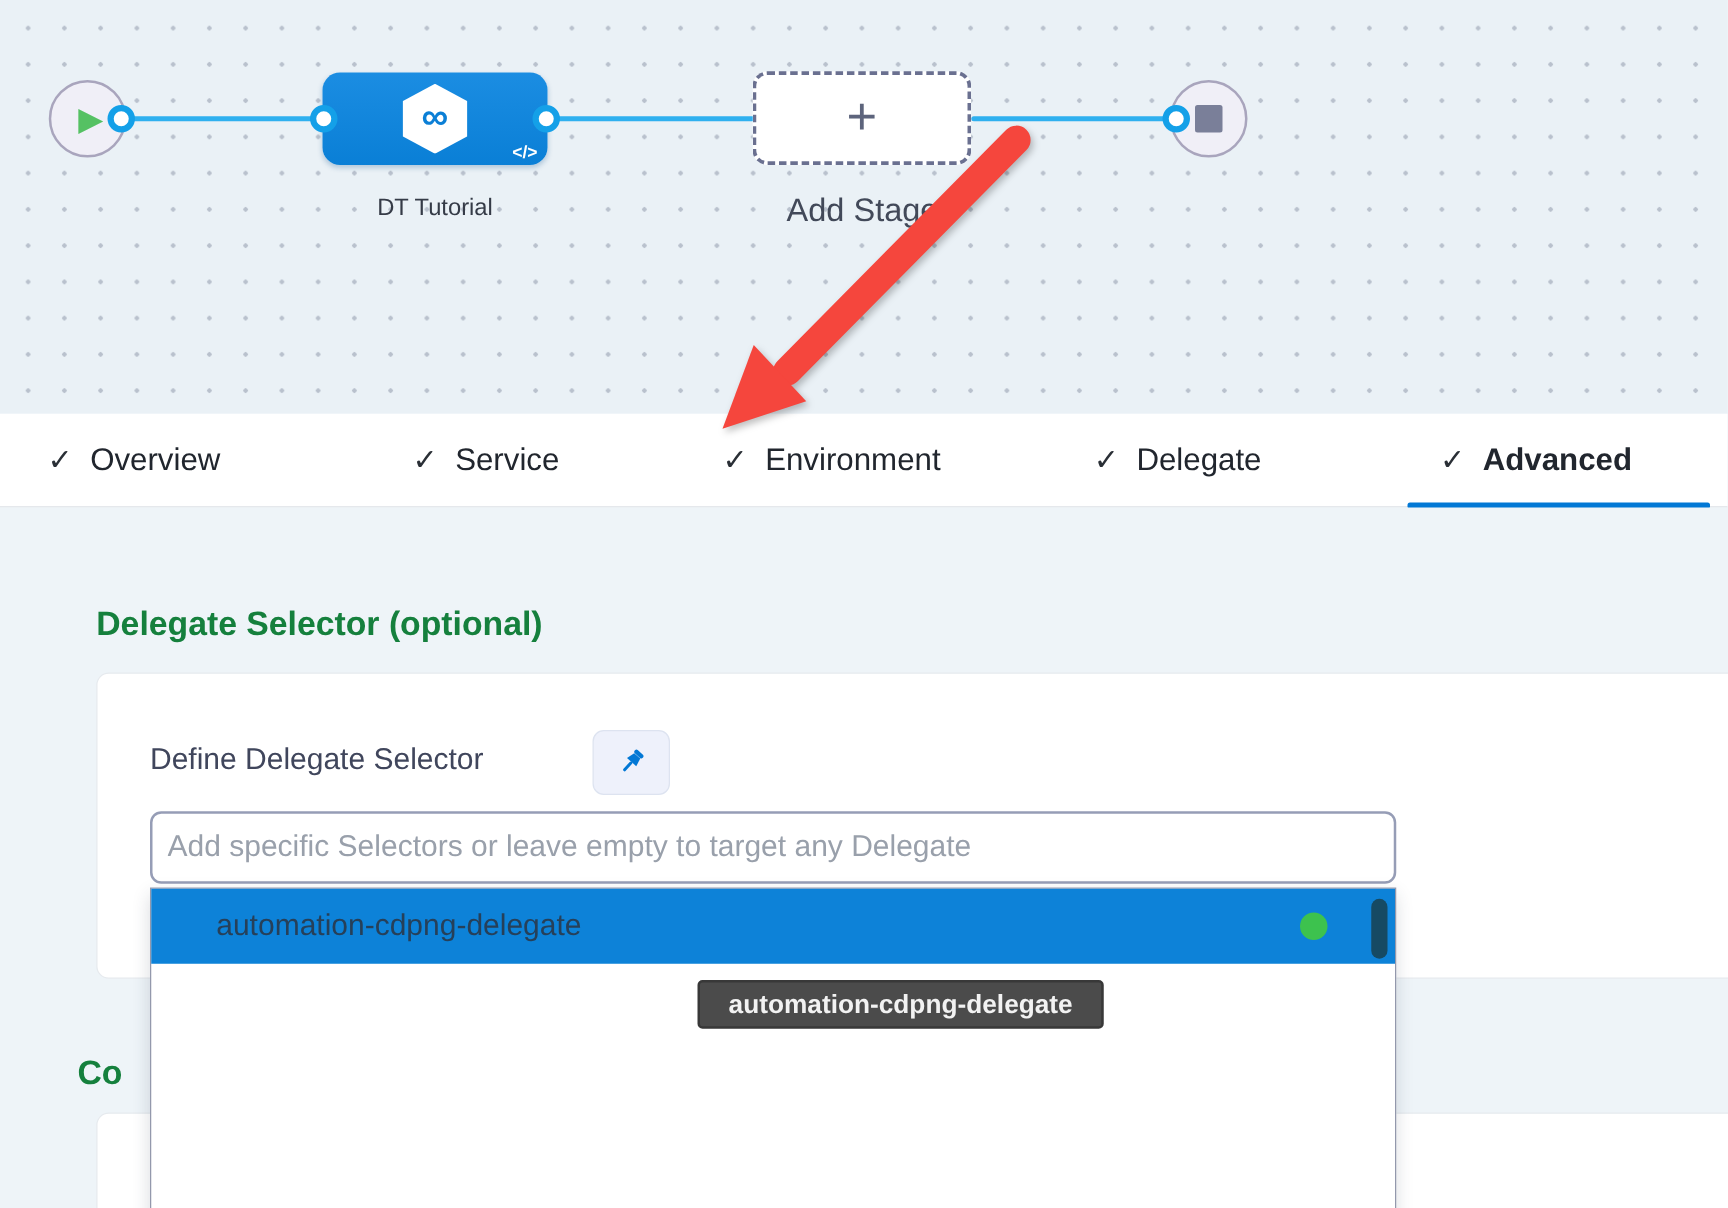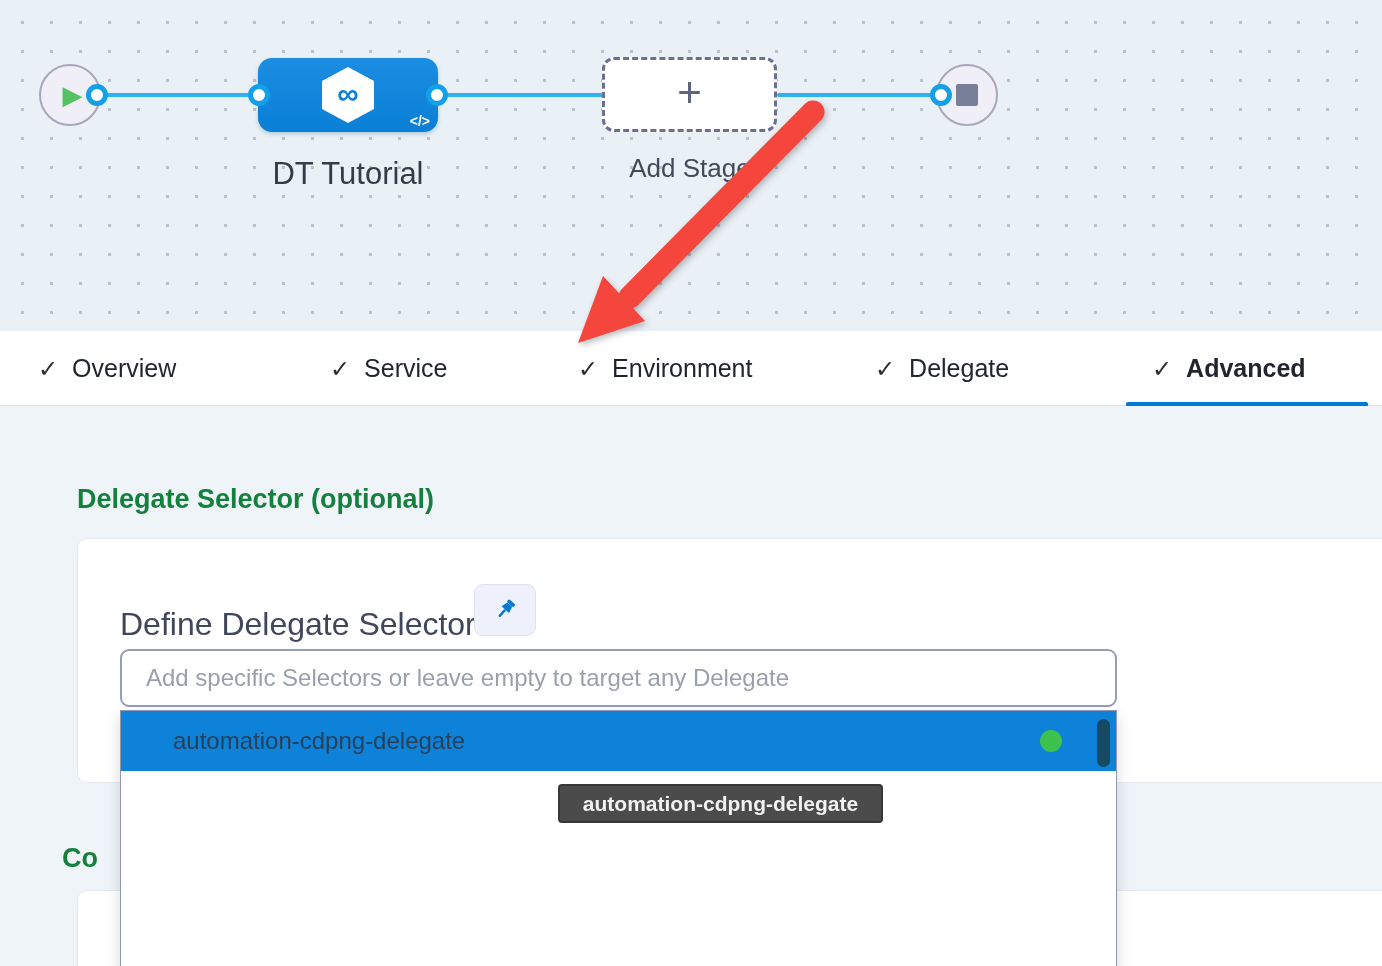--- a/index.html
+++ b/index.html
@@ -18,46 +18,46 @@
   .port{position:absolute;top:84px;width:22px;height:22px;border-radius:50%;
     background:#ffffff;border:5px solid #14a0e8;}
   .stage-node{position:absolute;left:258px;top:58px;width:180px;height:74px;border-radius:14px;
     background:linear-gradient(180deg,#1b8de2,#0a7fd6);box-shadow:0 2px 4px rgba(10,80,140,.25);}
   .hexagon{position:absolute;left:64px;top:9px;width:52px;height:56px;background:#ffffff;
     clip-path:polygon(50% 0%,100% 25%,100% 75%,50% 100%,0% 75%,0% 25%);
     display:flex;align-items:center;justify-content:center;}
   .infinity-glyph{color:#0b7fd6;font-size:30px;font-weight:bold;line-height:1;margin-top:-3px;}
   .code-glyph{position:absolute;right:8px;bottom:3px;color:#ffffff;font-size:14px;font-weight:bold;}
   .stage-label{position:absolute;left:258px;top:156px;width:180px;text-align:center;
-    font-size:31px;color:#353b47;}
+    font-size:19px;color:#353b47;}
   .addstage-box{position:absolute;left:602px;top:57px;width:175px;height:75px;border-radius:12px;
     background:#ffffff;border:3px dashed #6a7090;display:flex;align-items:center;justify-content:center;}
   .plus-glyph{font-size:42px;font-weight:300;color:#5d647c;line-height:1;margin-top:-4px;}
   .addstage-label{position:absolute;left:580px;top:153px;width:220px;text-align:center;
     font-size:26px;color:#424959;}
 
   
   .tabbar{position:absolute;left:0;top:331px;width:1382px;height:75px;background:#ffffff;
     border-bottom:1px solid #dde1e6;}
   .tab{position:absolute;top:0;height:75px;display:flex;align-items:center;gap:14px;
     font-size:25px;color:#21262e;font-weight:500;cursor:pointer;}
   .tab .chk{font-size:24px;color:#2a2f36;}
   .tab.active{font-weight:700;}
   .tab-underline{position:absolute;left:1126px;bottom:-2px;width:242px;height:5px;
     background:#0278d5;border-radius:2px;}
 
   
   .content{position:absolute;left:0;top:406px;width:1382px;height:560px;background:#eef4f8;}
   .sec-title{position:absolute;font-size:27px;font-weight:700;color:#15803d;}
   .card{position:absolute;background:#ffffff;border:1px solid #e6eaee;border-radius:10px;}
-  .define-label{position:absolute;left:120px;top:200px;font-size:32px;color:#40465c;font-weight:500;}
+  .define-label{position:absolute;left:120px;top:188px;font-size:24px;color:#40465c;font-weight:500;}
   .pin-btn{position:absolute;left:474px;top:178px;width:62px;height:52px;background:#eef1fb;
     border:1px solid #dde3f0;border-radius:9px;display:flex;align-items:center;justify-content:center;cursor:pointer;}
   .delegate-input{position:absolute;left:120px;top:243px;width:997px;height:58px;
-    border:2px solid #969db6;border-radius:9px;padding:0 24px;font-size:24px;color:#30343f;
+    border:2px solid #969db6;border-radius:9px;padding:0 12px;font-size:24px;color:#30343f;
     font-family:"Liberation Sans",sans-serif;background:#fff;outline:none;}
   .delegate-input::placeholder{color:#99a0ab;}
 
   .dropdown{position:absolute;left:120px;top:304px;width:997px;height:300px;background:#ffffff;
     border:1px solid #9398ac;border-top:1px solid #9398ac;box-shadow:0 6px 14px rgba(40,50,70,.18);z-index:5;}
   .drow{position:relative;height:60px;display:flex;align-items:center;padding-left:52px;
     font-size:24px;color:#4b506a;cursor:pointer;}
   .drow.selected{background:#0d82d8;color:rgba(45,48,58,.8);}
   .status-dot{position:absolute;right:54px;top:50%;margin-top:-11px;width:22px;height:22px;
     border-radius:50%;background:#3dc24e;}

